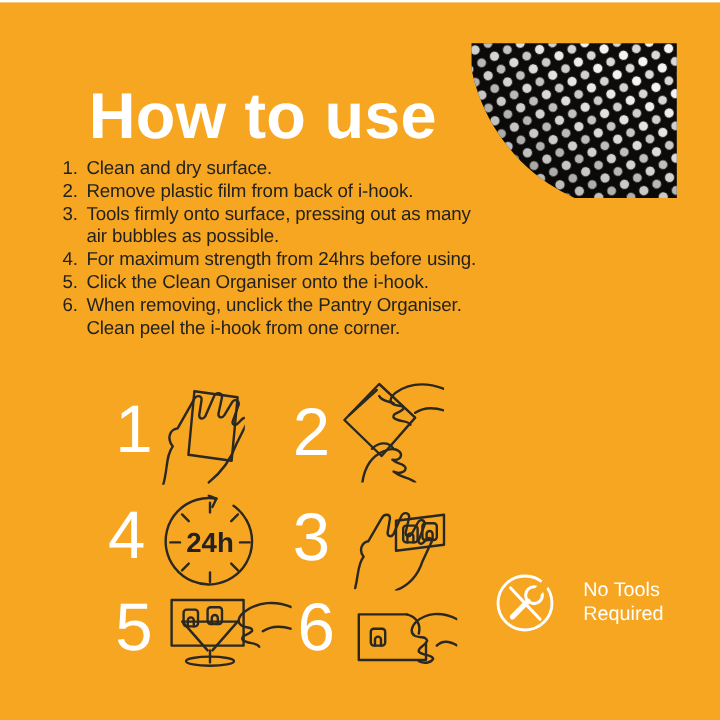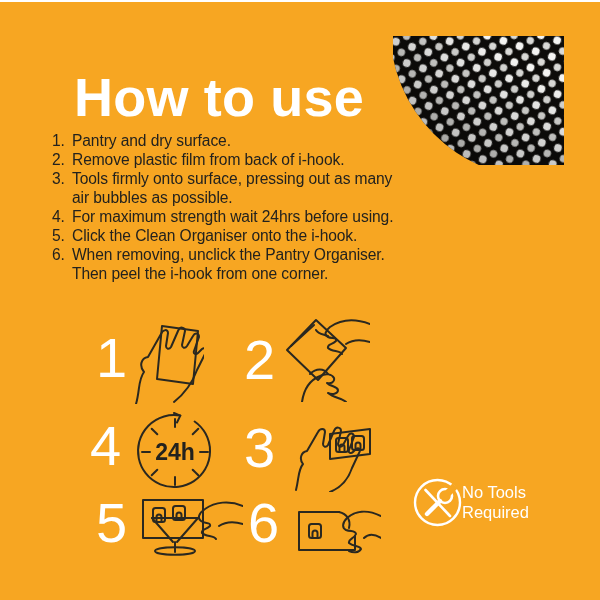--- a/index.html
+++ b/index.html
@@ -41,21 +41,21 @@
   .i6{left:297px;top:504px;}
   .ln{fill:none;stroke:#2A2820;stroke-width:2;stroke-linecap:round;stroke-linejoin:round;}
   .clock-label{font-family:"Liberation Sans",sans-serif;font-size:23px;font-weight:700;fill:#23221E;}
 
   
   .sphere{position:absolute;left:393px;top:36px;width:171px;height:129px;}
 
   
   .badge{position:absolute;left:413px;top:474px;width:210px;height:56px;display:flex;align-items:center;}
   .badge-circle{width:49px;height:49px;flex:0 0 auto;}
-  .badge-text{margin-left:0;color:#ffffff;font-size:16.5px;line-height:20px;font-weight:400;}
+  .badge-text{margin-left:24px;color:#ffffff;font-size:16.5px;line-height:20px;font-weight:400;}
 </style>
 </head>
 <body>
 
 <div class="stage">
   <div class="top-strip"></div>
 
   <svg class="sphere" width="171" height="129" viewBox="0 0 171 129">
     <defs>
       <clipPath id="sphClip">
@@ -76,43 +76,43 @@
       <circle cx="147" cy="-8" r="150" fill="url(#dots)"></circle>
       <circle cx="147" cy="-8" r="150" fill="url(#shade)"></circle>
     </g>
   </svg>
 
   <div class="title">How to use</div>
 
   <div class="ins-list">
     <div class="ins-row">
       <span class="ins-num">1.</span>
-      <span class="ins-text">Pantry and dry surface.</span>
+      <span class="ins-text">Clean and dry surface.</span>
     </div>
     <div class="ins-row">
       <span class="ins-num">2.</span>
       <span class="ins-text">Remove plastic film from back of i-hook.</span>
     </div>
     <div class="ins-row">
       <span class="ins-num">3.</span>
       <span class="ins-text">Tools firmly onto surface, pressing out as many
 air bubbles as possible.</span>
     </div>
     <div class="ins-row">
       <span class="ins-num">4.</span>
-      <span class="ins-text">For maximum strength wait 24hrs before using.</span>
+      <span class="ins-text">For maximum strength from 24hrs before using.</span>
     </div>
     <div class="ins-row">
       <span class="ins-num">5.</span>
       <span class="ins-text">Click the Clean Organiser onto the i-hook.</span>
     </div>
     <div class="ins-row">
       <span class="ins-num">6.</span>
       <span class="ins-text">When removing, unclick the Pantry Organiser.
-Then peel the i-hook from one corner.</span>
+Clean peel the i-hook from one corner.</span>
     </div>
   </div>
 
   <div class="step-num n1">1</div>
   <div class="step-num n2">2</div>
   <div class="step-num n4">4</div>
   <div class="step-num n3">3</div>
   <div class="step-num n5">5</div>
   <div class="step-num n6">6</div>
 

